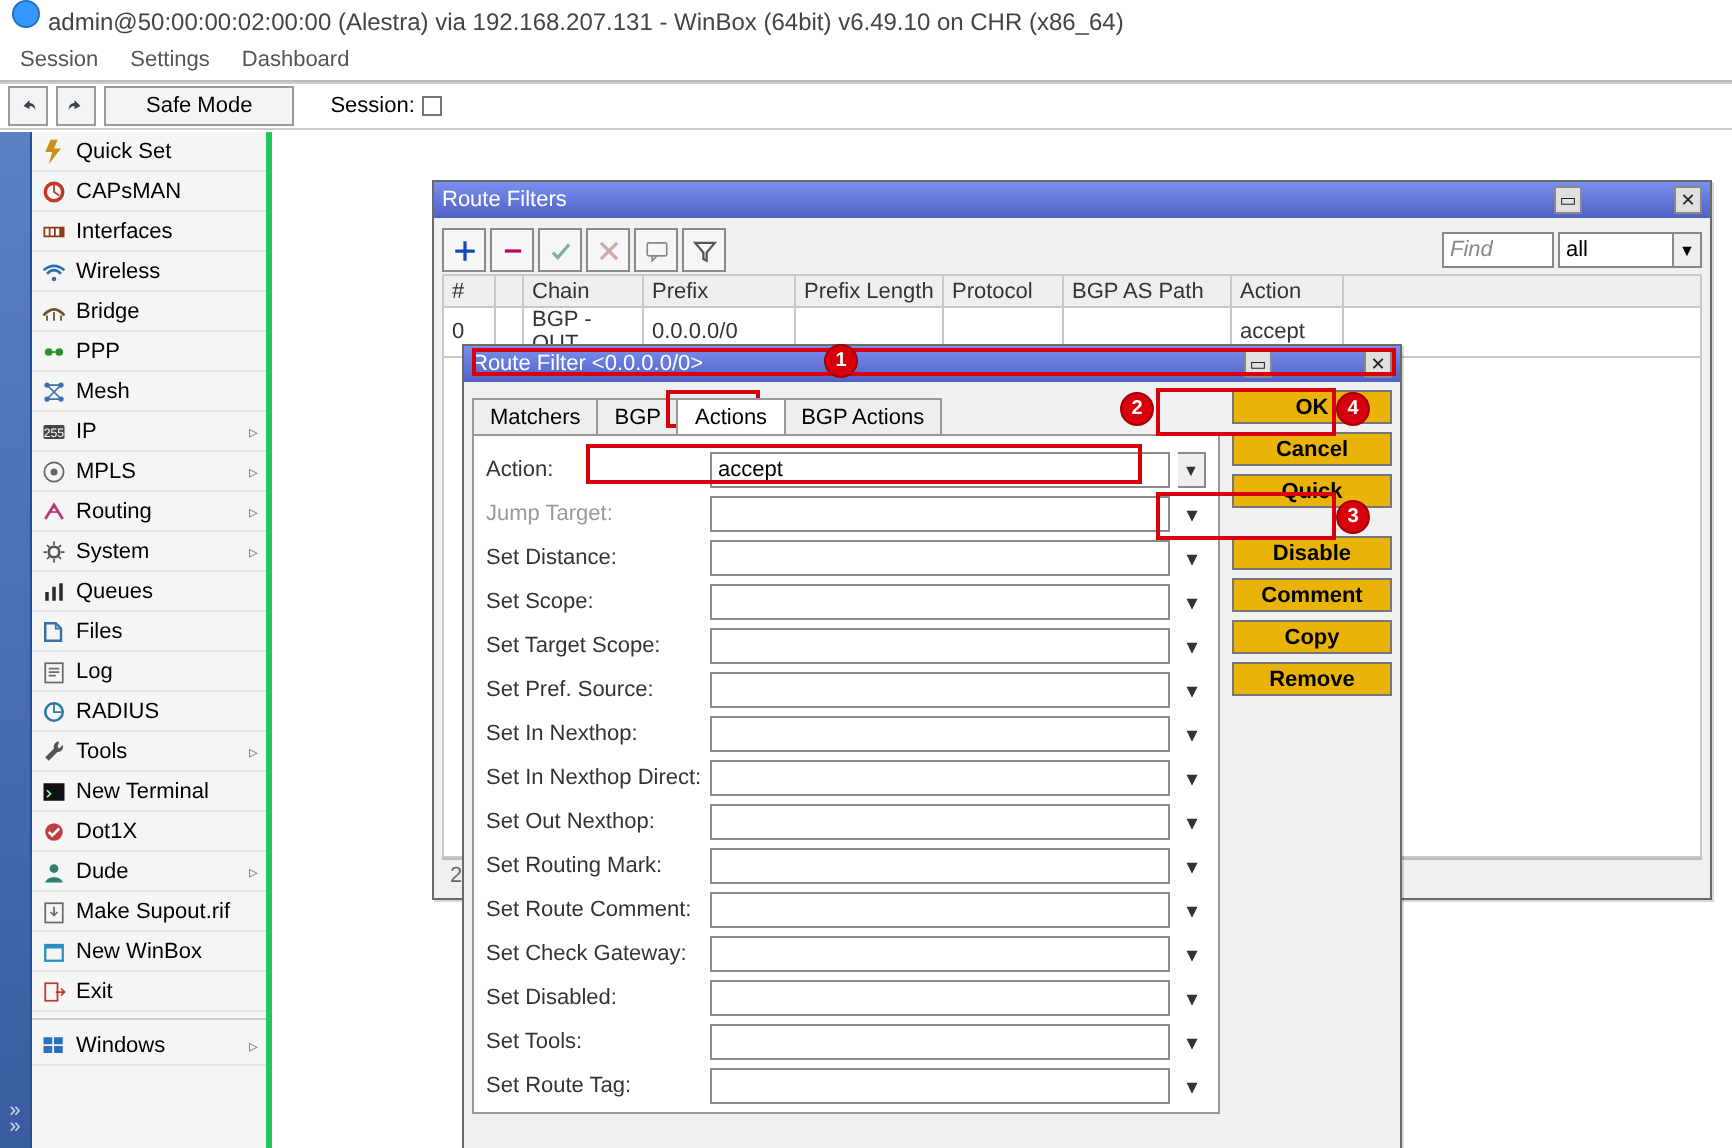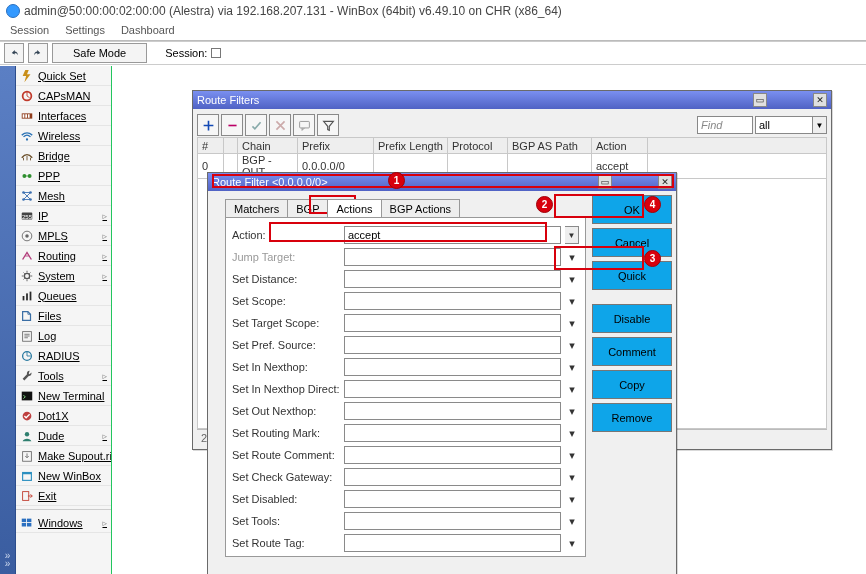--- a/index.html
+++ b/index.html
@@ -1,20 +1,20 @@
 <!DOCTYPE html>
 <html><head>
 <meta charset="utf-8">
 <style>
   * { box-sizing: border-box; }
   html, body { margin:0; padding:0; font-family: "Segoe UI", Tahoma, sans-serif; font-size: 11px; color:#000; }
   body { width:866px; height:574px; background:#fff; overflow:hidden; position:relative; }
 
   
-  .titlebar { height:22px; line-height:22px; padding:0 6px; color:#444; font-size:12px; display:flex; align-items:center; gap:4px;}
+  .titlebar { height:22px; line-height:22px; padding:0 6px; color:#444; font-size:12px; display:flex; gap:4px;}
   .app-icon { width:14px; height:14px; border-radius:50%; background:#39f; border:1px solid #2a70c0; display:inline-block;}
 
   
   .menubar { height:18px; padding:0 4px; color:#555; display:flex; gap:4px;}
   .menubar span { padding:2px 6px; }
 
   .sep-line { height:1px; background:#bbb; }
 
   
   .toolbar { height:24px; border-top:1px solid #ccc; border-bottom:1px solid #ccc; display:flex; align-items:center; padding:2px 4px; gap:4px;}
@@ -22,21 +22,21 @@
   .tbtn svg { width:12px; height:12px; }
   .safe { height:20px; border:1px solid #999; background:#f4f4f4; padding:0 20px; display:flex; align-items:center;}
   .session-box { width:10px; height:10px; border:1px solid #777; display:inline-block; vertical-align:middle;}
 
   
   .main { position:absolute; top:66px; left:0; right:0; bottom:0; display:flex; }
 
   .leftgutter { width:16px; background:linear-gradient(#5b7fc4,#3a5da0); border-right:1px solid #2c4d8c; display:flex; flex-direction:column; justify-content:flex-end; align-items:center; padding-bottom:6px;}
   .leftgutter .chevrons { color:#cdd9ef; font-size:10px; line-height:8px;}
 
-  .sidebar { width:96px; background:#f5f5f5; border-right:1px solid #22c55e; overflow-y:auto;text-decoration:underline;}
+  .sidebar { width:120px; background:#f5f5f5; border-right:3px solid #22c55e; overflow-y:auto;}
   .side-item { height:20px; display:flex; align-items:center; padding:0 4px; gap:4px; border-bottom:1px solid #e5e5e5; white-space:nowrap;}
   .side-icon { width:14px; height:14px; display:inline-flex; align-items:center; justify-content:center; }
   .side-sep { height:1px; background:#ccc; margin:3px 0;}
   .side-arrow { margin-left:auto; color:#888; font-size:9px;}
 
   .content { flex:1; position:relative; background:#fff;}
 
   
   .win { position:absolute; background:#f0f0f0; border:1px solid #6a6a6a; box-shadow:1px 1px 0 rgba(0,0,0,.15); }
   .win-title { height:18px; background:linear-gradient(#7a8ff0,#5062c4); color:#fff; font-size:11px; display:flex; align-items:center; padding:0 4px;gap:44px; }
@@ -57,21 +57,21 @@
   table.grid th, table.grid td { border:1px solid #c8c8c8; height:16px; text-align:left; padding:0 4px; font-size:11px; color:#333;}
   table.grid th { background:#eee; font-weight:normal;}
 
   .statusbar { border-top:1px solid #bbb; height:16px; padding:0 4px; color:#666; display:flex; align-items:center;}
 
   
   .tabs { display:flex; height:22px; align-items:flex-end; gap:0; }
   .tab { border:1px solid #999; border-bottom:none; background:#eee; padding:3px 8px 2px; font-size:11px; margin-right:-1px;}
   .tab.active { background:#fff; position:relative; z-index:1; }
   .form-right { width:80px; display:flex; flex-direction:column; gap:4px; }
-  .dlgbtn { height:29px; border:1px solid #767676; background:#0ea5e9; display:flex; align-items:center; justify-content:center;}
+  .dlgbtn { height:17px; border:1px solid #767676; background:#eab308; display:flex; align-items:center; justify-content:center;font-weight:bold;}
 
   .row { display:flex; align-items:center; height:22px; gap:4px;}
   .row label{ width:108px; text-align:left; color:#333;}
   .row label.dim { color:#999;}
   .row .field { flex:1; height:18px; border:1px solid #8a8a8a; background:#fff; display:flex; align-items:center;}
   .row .field.disabled { background:#f4f4f4; }
   .row .field input{ border:0;outline:0;font:inherit;height:16px;padding:0 3px;width:100%;}
   .row .tail { width:14px; height:18px; display:flex; align-items:center; justify-content:center; color:#333;}
 
   
@@ -432,21 +432,21 @@
     </div>
 
     <div class="win" style="left:95px; top:106px; width:470px; height:620px;">
       <div class="win-title">
         <span>Route Filter &lt;0.0.0.0/0&gt;</span>
         <span class="spacer"></span>
         <span class="wbtn">▭</span>
         <span class="wbtn">✕</span>
       </div>
       <div class="win-body">
-        <div style="display:flex;gap:6px;margin-left:13px;">
+        <div style="display:flex;gap:6px;">
           <div style="flex:1;">
             <div class="tabs">
               <div class="tab">Matchers</div>
               <div class="tab">BGP</div>
               <div class="tab active">Actions</div>
               <div class="tab">BGP Actions</div>
             </div>
             <div style="border:1px solid #999;background:#fff;padding:6px 6px 2px;">
               <div class="row">
                 <label>Action:</label>

